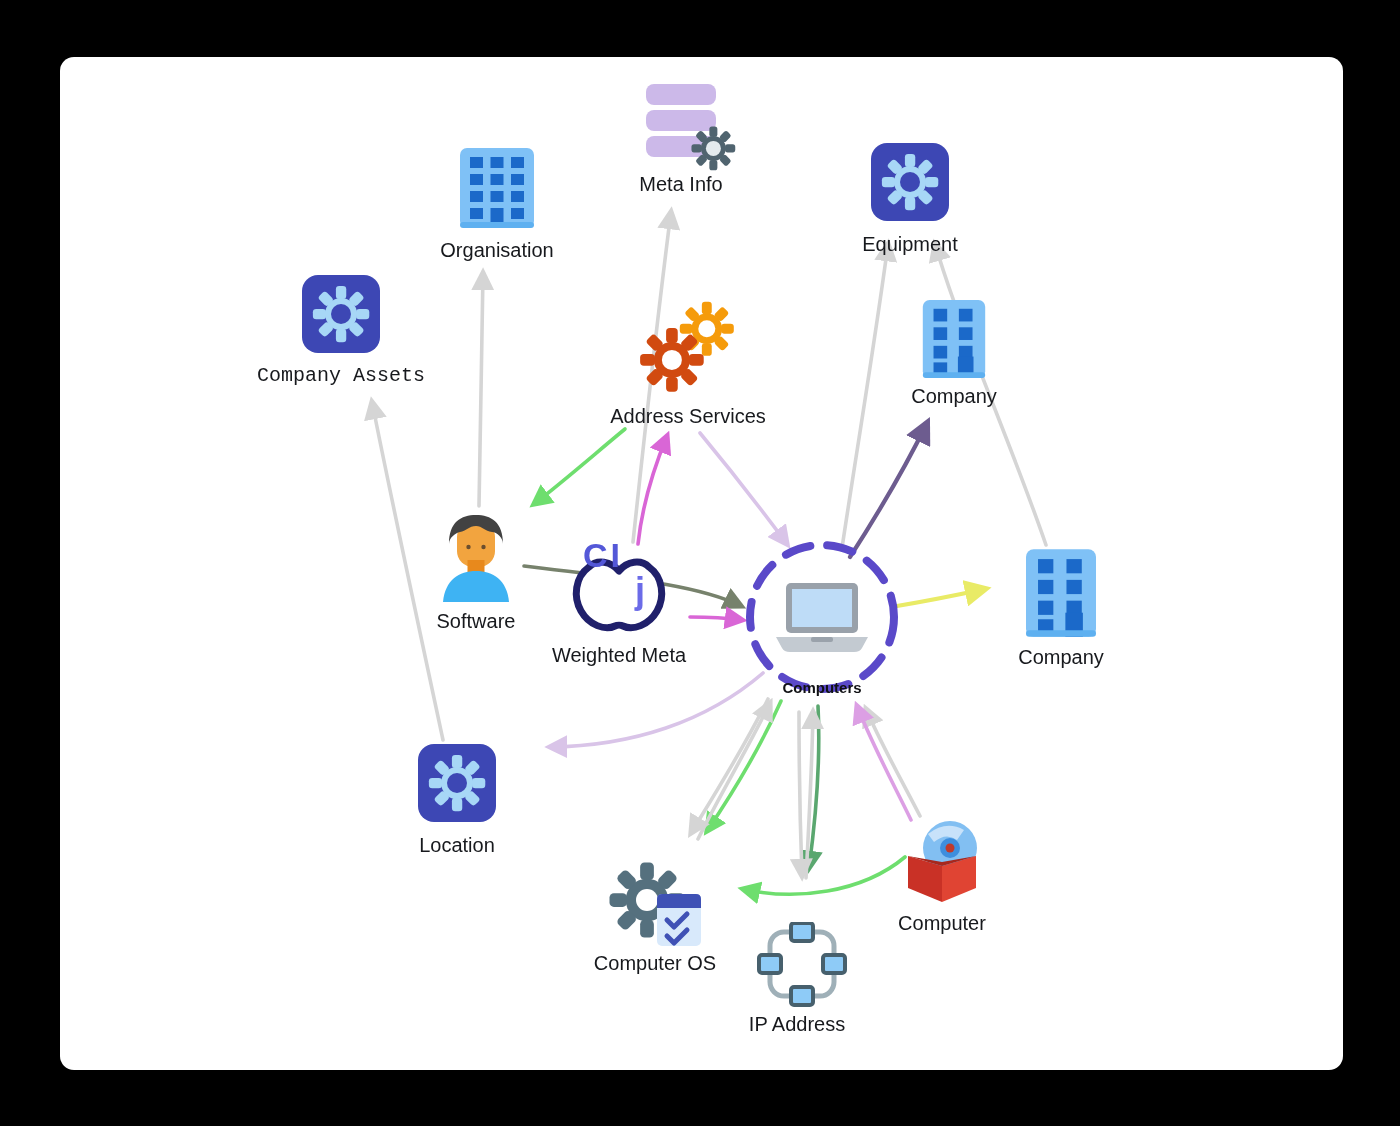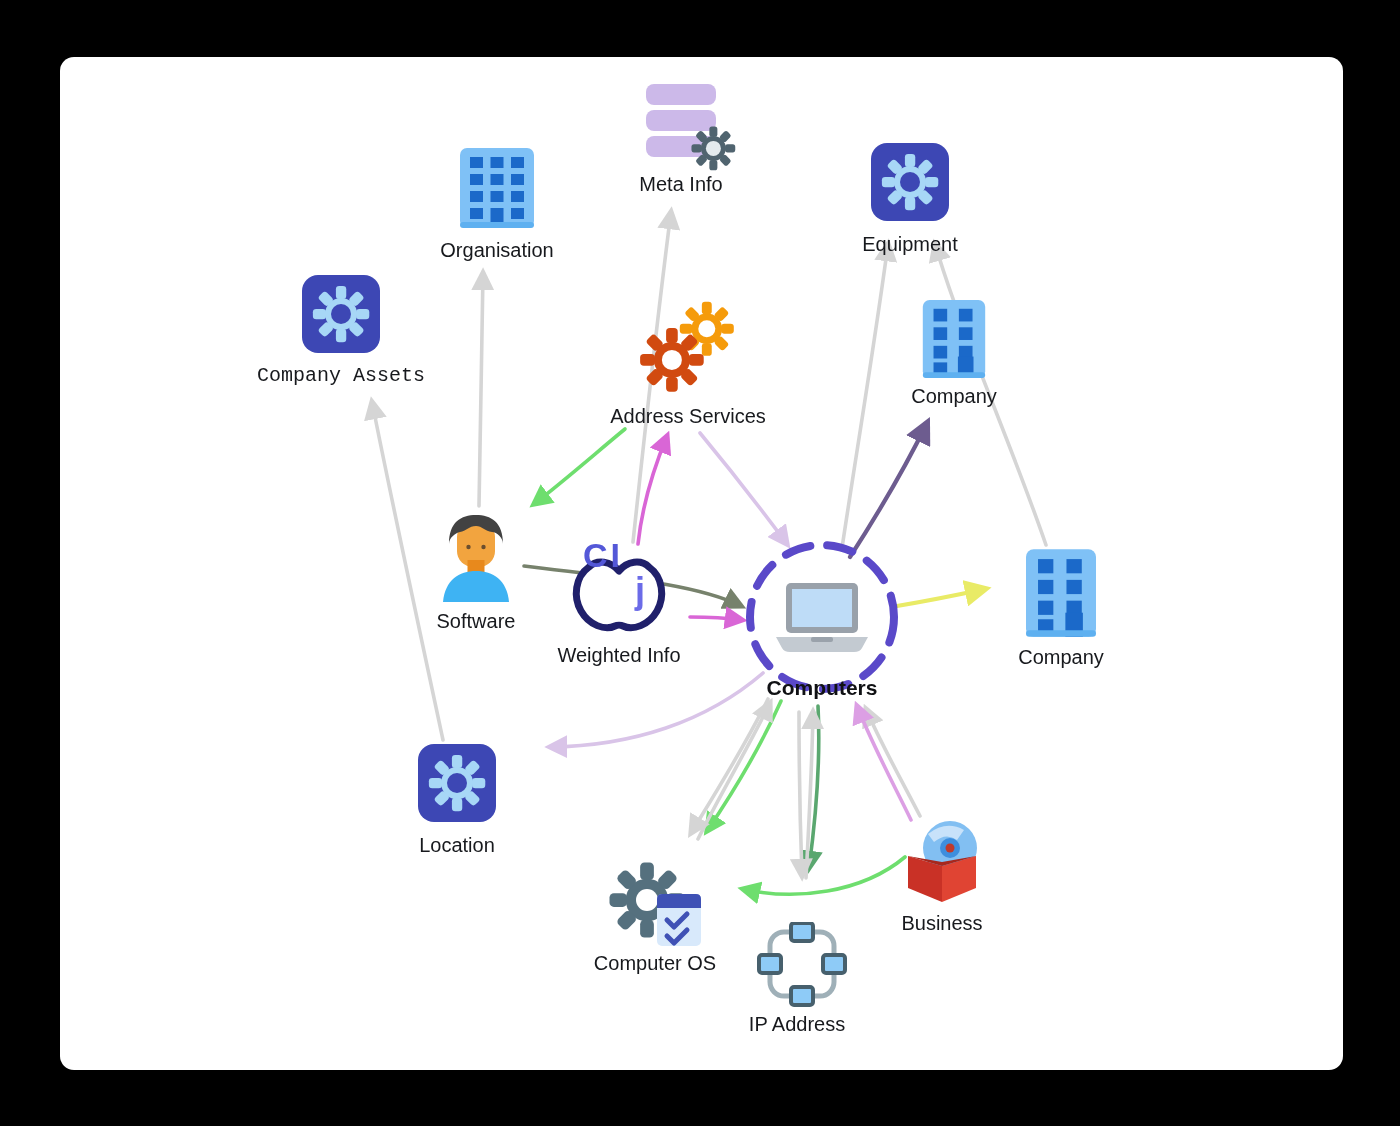--- a/index.html
+++ b/index.html
@@ -4,21 +4,21 @@
 <style>
   html,body{margin:0;padding:0;background:#000;}
   #stage{position:relative;width:1400px;height:1126px;background:#000;overflow:hidden;
          font-family:"Liberation Sans", sans-serif;}
   #surface{position:absolute;left:60px;top:57px;width:1283px;height:1013px;
            background:#ffffff;border-radius:14px;}
   #edges{position:absolute;left:0;top:0;width:1400px;height:1126px;pointer-events:none;}
   .node{position:absolute;z-index:3;}
   .nlabel{position:absolute;left:50%;transform:translateX(-50%);
           font-size:20px;line-height:24px;color:#17191d;white-space:nowrap;}
-  .nlabel.bold{font-weight:bold;font-size:21px;color:#101114;}
+  .nlabel.bold{font-weight:bold;font-size:15px;color:#101114;}
 </style>
 </head>
 <body>
 
 <div id="stage">
   <div id="surface"></div>
 
   <svg width="0" height="0" style="position:absolute" aria-hidden="true">
     <defs>
       <g id="gearShape" fill="currentColor">
@@ -197,21 +197,21 @@
     </svg>
     <span class="nlabel" style="top:99px;">Software</span>
   </div>
 
   <div class="node" style="left:563px;top:529px;width:112px;">
     <svg width="112" height="112" viewBox="0 0 112 112">
       <path d="M56 42 C48 32 34 30 26 38 C12 48 10 68 18 82 C26 96 42 102 52 97 C54 96 58 96 60 97 C70 102 86 96 94 82 C102 68 100 48 86 38 C78 30 64 32 56 42 Z" fill="#ffffff" stroke="#20206b" stroke-width="7" stroke-linejoin="round"></path>
       <text x="20" y="38" font-size="34" font-weight="bold" fill="#5458d8" letter-spacing="3">CI</text>
       <text x="72" y="74" font-size="36" font-weight="bold" fill="#6b6be8">j</text>
     </svg>
-    <span class="nlabel" style="top:114px;">Weighted Info</span>
+    <span class="nlabel" style="top:114px;">Weighted Meta</span>
   </div>
 
   <div class="node" style="left:737px;top:532px;width:170px;">
     <svg width="170" height="170" viewBox="0 0 170 170">
       <circle cx="85" cy="85" r="72" fill="none" stroke="#5a49c9" stroke-width="8" stroke-dasharray="26 17" stroke-linecap="round"></circle>
       <g transform="translate(85,85)">
         <rect x="-36" y="-34" width="72" height="50" rx="5" fill="#99a1aa"></rect>
         <rect x="-30" y="-28" width="60" height="38" fill="#bedcf7"></rect>
         <path d="M-46 20 L46 20 L40 31 Q38 35 32 35 L-32 35 Q-38 35 -40 31 Z" fill="#c3cad1"></path>
         <rect x="-11" y="20" width="22" height="5" rx="2" fill="#9aa2ab"></rect>
@@ -268,15 +268,15 @@
   <div class="node" style="left:900px;top:818px;width:84px;">
     <svg width="84" height="88" viewBox="0 0 84 88">
       <circle cx="50" cy="30" r="27" fill="#82bff2"></circle>
       <path d="M28 16 Q46 2 64 12 L57 22 Q46 14 34 24 Z" fill="#cfe6fb" opacity="0.9"></path>
       <circle cx="50" cy="30" r="10" fill="#3e8ede"></circle>
       <circle cx="50" cy="30" r="4.5" fill="#c0392b"></circle>
       <polygon points="8,38 42,48 42,84 8,70" fill="#c93126"></polygon>
       <polygon points="42,48 76,38 76,70 42,84" fill="#e04433"></polygon>
       <polygon points="8,38 42,48 76,38 42,44" fill="#a8271d"></polygon>
     </svg>
-    <span class="nlabel" style="top:93px;">Business</span>
+    <span class="nlabel" style="top:93px;">Computer</span>
   </div>
 </div>
 
 </body></html>

